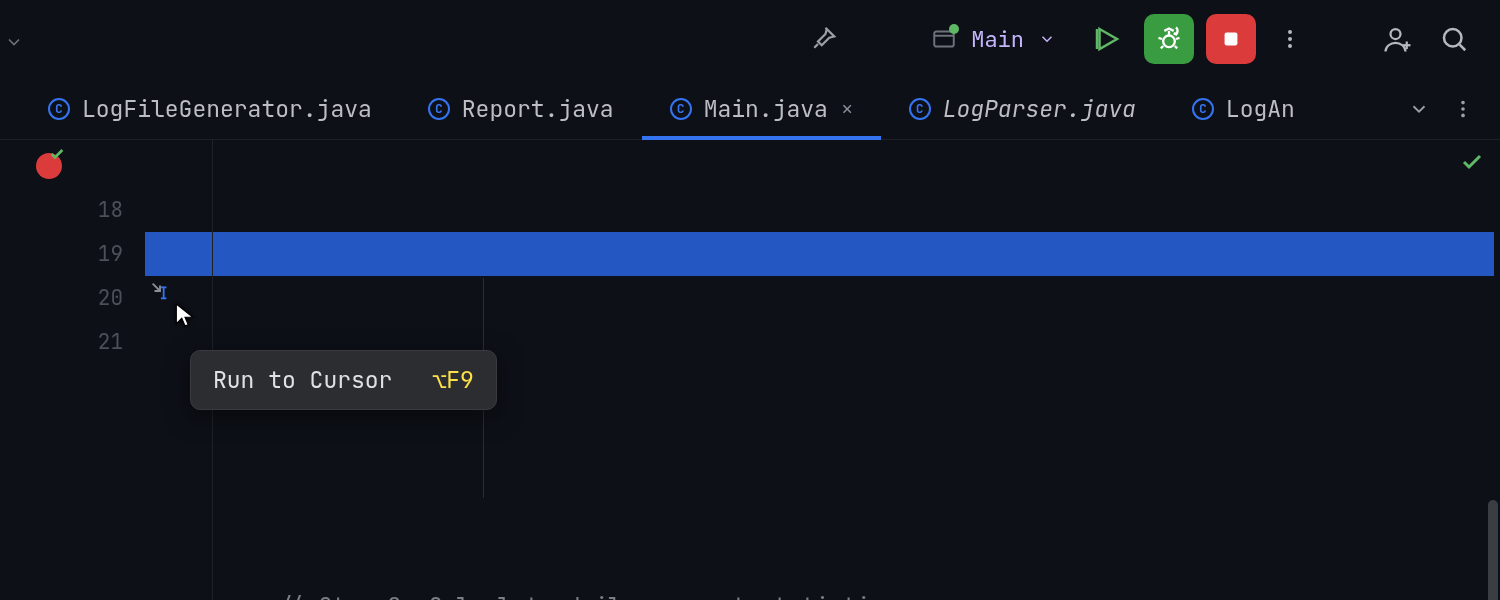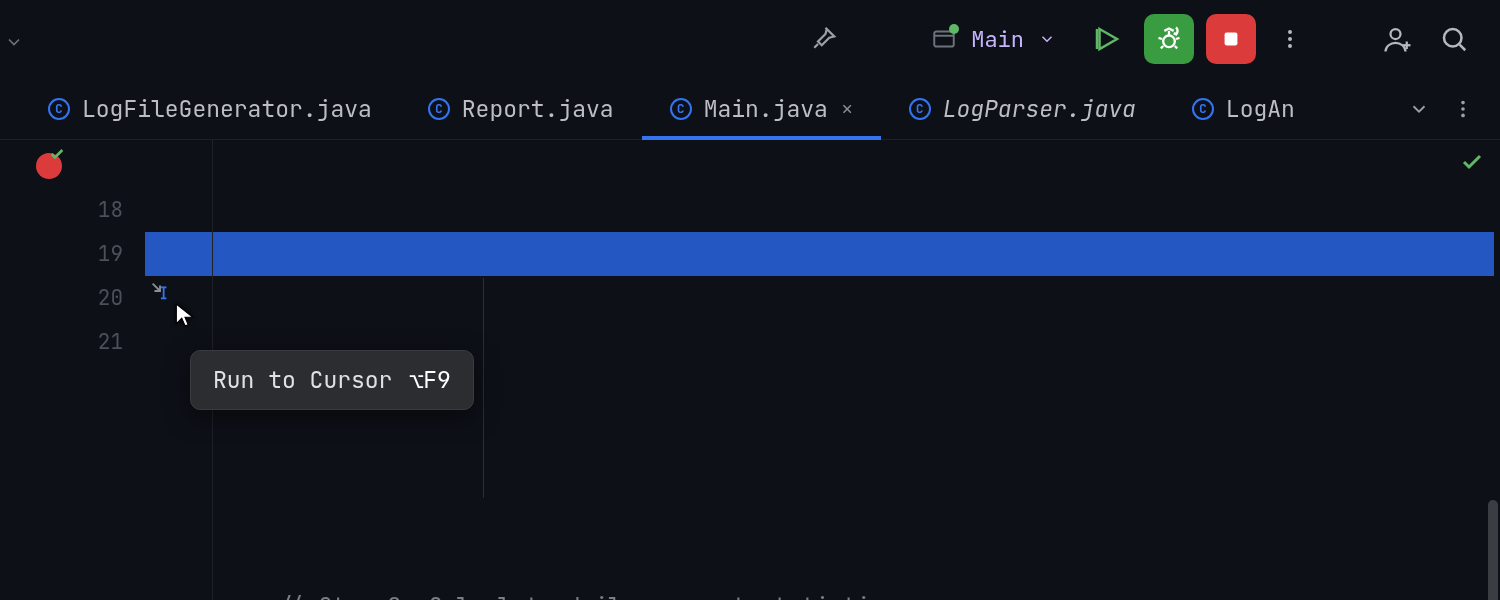--- a/index.html
+++ b/index.html
@@ -185,25 +185,25 @@
   .tooltip {
     position: absolute;
     background: #2b2d30;
     border: 1px solid #393b40;
     border-radius: 10px;
     padding: 14px 22px;
     font-size: 23px;
     color: #dfe1e5;
     display: flex;
     align-items: center;
-    gap: 17px;
+    gap: 40px;
     z-index: 50;
     box-shadow: 0 6px 24px rgba(0,0,0,.5);
   }
-  .tooltip .shortcut { color: #ffffff; font-family: inherit; }
+  .tooltip .shortcut { color: #fde047; font-family: inherit; }
 
   
   .cursor-arrow {
     position: absolute;
     z-index: 60;
     color: #fff;
     font-size: 26px;
     filter: drop-shadow(0 0 2px #000);
   }
 

